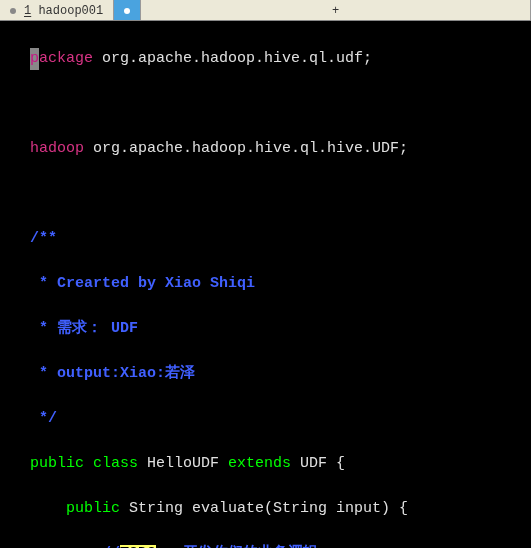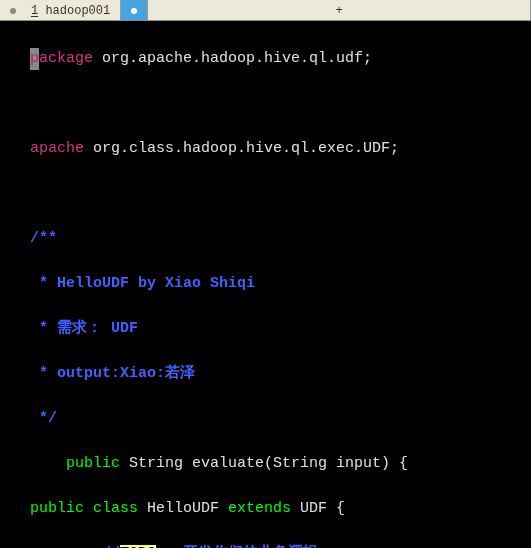--- a/index.html
+++ b/index.html
@@ -21,21 +21,21 @@
     font-size: 12px;
     border-bottom: 1px solid #888;
   }
   .tab {
     padding: 1px 10px 0 10px;
     border-right: 1px solid #999;
     background: #ece9d8;
     color: #333;
     display: flex;
     align-items: center;
-    gap: 15px;
+    gap: 8px;
     justify-content: center;
   }
   .tab.active {
     background: #4aa3df;
     color: #fff;
   }
   .dot-gray { width:6px; height:6px; background:#888; border-radius:50%; display:inline-block;}
   .dot-white { width:6px; height:6px; background:#fff; border-radius:50%; display:inline-block;}
   .tab u { text-underline-offset: 2px; }
   .editor {
@@ -64,29 +64,29 @@
     </div>
   <div class="tab active">
       <span class="dot-white"></span>
     </div>
   <div class="tab" style="flex:1">+</div>
 </div>
 
 <div class="editor">
 <span class="line"><span class="cursor-box">p</span><span class="magenta">ackage</span><span class="white"> org.apache.hadoop.hive.ql.udf;</span></span>
 <span class="line"> </span>
-<span class="line"><span class="magenta">apache</span><span class="white"> org.class.hadoop.hive.ql.exec.UDF;</span></span>
+<span class="line"><span class="magenta">hadoop</span><span class="white"> org.apache.hadoop.hive.ql.hive.UDF;</span></span>
 <span class="line"> </span>
 <span class="line comment">/**</span>
-<span class="line comment"> * HelloUDF by Xiao Shiqi</span>
+<span class="line comment"> * Crearted by Xiao Shiqi</span>
 <span class="line comment"> * 需求： UDF</span>
 <span class="line comment"> * output:Xiao:若泽</span>
 <span class="line comment"> */</span>
+<span class="line"><span class="kw-green">public</span><span> </span><span class="kw-green">class</span><span class="white"> HelloUDF </span><span class="kw-green">extends</span><span class="white"> UDF {</span></span>
 <span class="line"><span class="kw-green">    public</span><span class="white"> String evaluate(String input) {</span></span>
-<span class="line"><span class="kw-green">public</span><span> </span><span class="kw-green">class</span><span class="white"> HelloUDF </span><span class="kw-green">extends</span><span class="white"> UDF {</span></span>
 <span class="line"><span class="comment">        //</span><span class="todo-bg">TODO</span><span class="comment">...开发你们的业务逻辑</span></span>
 
 
 
 
 
 
 
 
 

